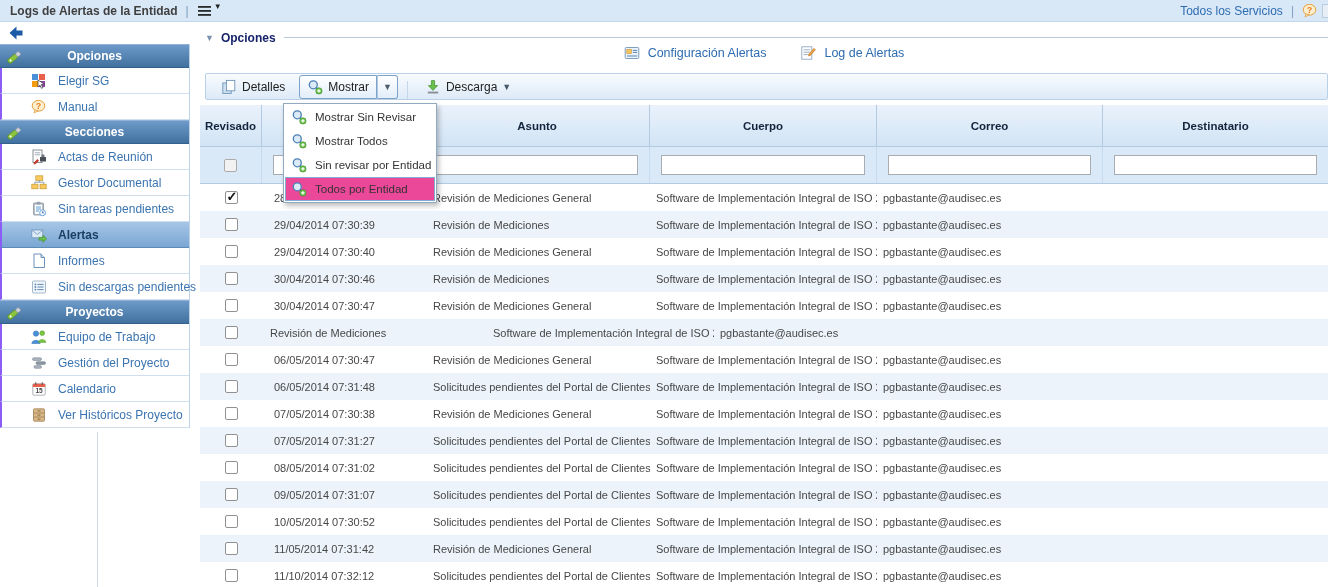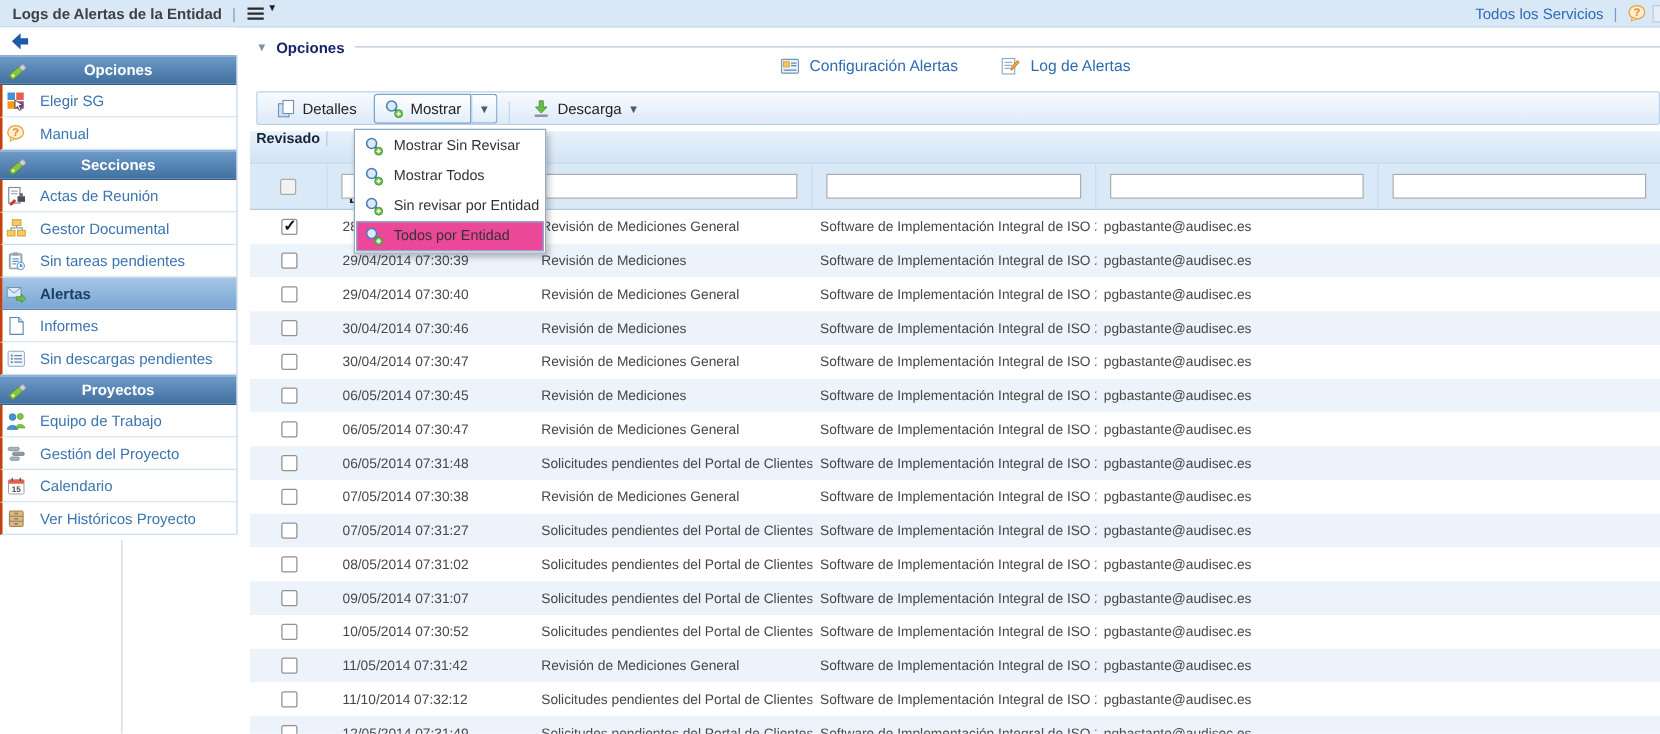--- a/index.html
+++ b/index.html
@@ -20,22 +20,22 @@
 
   
   .sidebar { position:absolute; top:22px; left:0; width:190px; height:565px; background:#fff; }
   .back-row { height:22px; display:flex; align-items:center; padding-left:8px; }
   .side-list { border-right:1px solid #bcd2e8; }
   .side-section-header { height:24px; background:linear-gradient(#6d9ac9,#41719f);
             border-top:1px solid #8fb2d6; border-bottom:1px solid #35608c;
             display:flex; align-items:center; position:relative; cursor:pointer; }
   .side-section-header .ticon { position:absolute; left:6px; top:4px; }
   .side-section-title { flex:1; text-align:center; color:#fff; font-weight:bold; font-size:12px; }
-  .side-item { height:26px; display:flex; align-items:center; gap:10px; padding-left:2px;
-            background:#fff; border-bottom:1px solid #cfdff0; border-left:2px solid #c2410c; cursor:pointer; }
+  .side-item { height:26px; display:flex; align-items:center; gap:10px; padding-left:28px;
+            background:#fff; border-bottom:1px solid #cfdff0; border-left:2px solid #8b5cf6; cursor:pointer; }
   .side-item .icon-holder { width:18px; height:18px; display:flex; align-items:center; justify-content:center; }
   .side-item .label { color:#3b74b0; font-size:12px; white-space:nowrap; }
   .side-item.selected { background:linear-gradient(#a6c6e6,#7aa6d3); border-bottom:1px solid #5d8ab8; }
   .side-item.selected .label { color:#1c3e63; font-weight:bold; }
   .side-stub { position:absolute; left:97px; top:410px; width:1px; height:155px; background:#ccdae8; }
 
   
   .content { position:absolute; left:200px; top:22px; width:1128px; height:565px; }
 
   .panel-head { position:absolute; top:8px; left:5px; right:0; height:15px; display:flex; align-items:center; }
@@ -53,21 +53,21 @@
             border:1px solid transparent; border-radius:3px; cursor:pointer; white-space:nowrap; }
   .split { display:flex; align-items:stretch; margin-left:6px; }
   .split .tb-btn.pressed { border-color:#7fa3c8; background:linear-gradient(#ffffff,#e2eefa); border-radius:3px 0 0 3px; }
   .caret-seg { border:1px solid #7fa3c8; border-left:1px solid #aec8e2; border-radius:0 3px 3px 0;
             display:flex; align-items:center; padding:0 5px; background:linear-gradient(#ffffff,#e2eefa); cursor:pointer; }
   .caret { font-size:9px; color:#4a5a6a; }
   .tb-sep { width:1px; height:18px; background:#c3d6ea; margin:0 9px; }
 
   
   .table { position:absolute; top:83px; left:0; width:1128px; }
-  .thead { display:flex; height:26px; background:linear-gradient(#eaf2fb,#d2e4f5); border-bottom:1px solid #b3cbe2;flex-direction:column; }
+  .thead { display:flex; height:42px; background:linear-gradient(#eaf2fb,#d2e4f5); border-bottom:1px solid #b3cbe2; }
   .th { display:flex; align-items:center; justify-content:center; font-weight:bold; font-size:11.5px;
         color:#13253c; border-right:1px solid #b3cbe2; }
   .c0{width:62px;} .c1{width:163px;} .c2{width:225px;} .c3{width:227px;} .c4{width:226px;}
   .c5{width:225px; border-right:none;}
   .filter-row { display:flex; height:37px; background:#d9e9f8; border-bottom:1px solid #b3cbe2; }
   .fcell { display:flex; align-items:center; justify-content:center; border-right:1px solid #c7dbee; }
   .fcell.c5 { border-right:none; }
   input.filter { height:20px; width:calc(100% - 22px); border:1px solid #a9acb0; font-size:11px; padding:0 3px;
         font-family:"Liberation Sans", sans-serif; }
   .row { display:flex; height:27px; align-items:center; background:#fff; }
@@ -490,21 +490,20 @@
     <div class="cell c2">Revisión de Mediciones General</div>
     <div class="cell c3">Software de Implementación Integral de ISO 2</div>
     <div class="cell c4">pgbastante@audisec.es</div>
     <div class="cell c5"></div>
   </div>
 
   <div class="row alt">
     <div class="cell c0">
             <span class="cb"></span>
           </div>
-    <div class="cell c1">06/05/2014 07:30:45</div>
     <div class="cell c2">Revisión de Mediciones</div>
     <div class="cell c3">Software de Implementación Integral de ISO 2</div>
     <div class="cell c4">pgbastante@audisec.es</div>
     <div class="cell c5"></div>
   </div>
 
   <div class="row">
     <div class="cell c0">
             <span class="cb"></span>
           </div>

